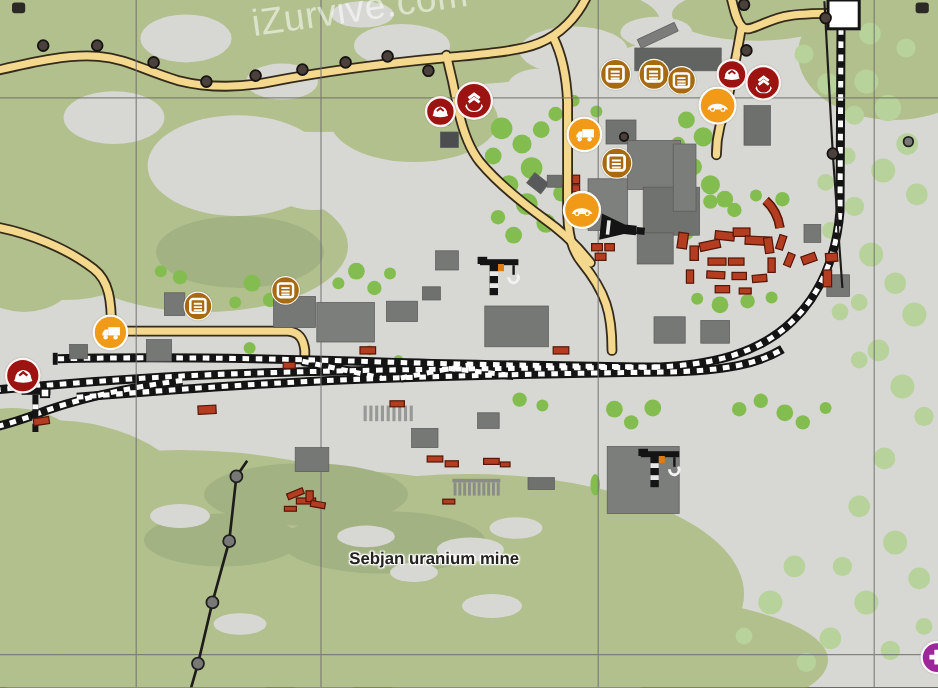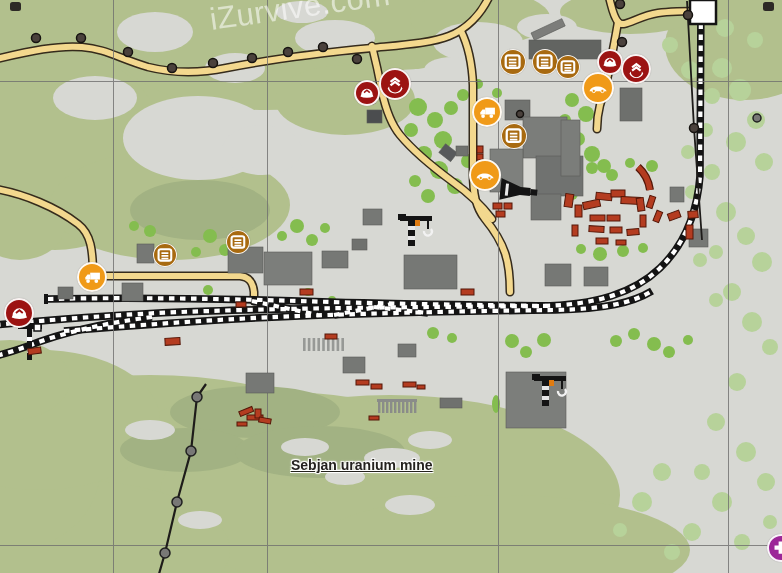--- a/index.html
+++ b/index.html
@@ -10,21 +10,20 @@
   #map-canvas svg.base{position:absolute;left:0;top:0;}
   .watermark{
     position:absolute;left:210px;top:2px;transform:rotate(-8deg);
     transform-origin:left center;font-size:31px;letter-spacing:.5px;
     color:rgba(255,255,255,.55);white-space:nowrap;pointer-events:none;
   }
   .place-label{
     position:absolute;left:291px;top:457px;font-size:14px;font-weight:bold;
     color:#24221e;white-space:nowrap;
     text-shadow:-1px -1px 1px #fff,1px -1px 1px #fff,-1px 1px 1px #fff,1px 1px 1px #fff,0 0 3px #fff;
-    text-decoration:underline;
   }
   .marker{
     position:absolute;border-radius:50%;box-sizing:border-box;
     border:2px solid rgba(255,255,255,.95);
     display:flex;align-items:center;justify-content:center;
     box-shadow:0 0 1px rgba(0,0,0,.35);
   }
   .marker svg{display:block;width:72%;height:72%;}
   .orange{background:#f09a18;color:#f09a18;}
   .brown{background:#a86a10;color:#a86a10;border-width:1.5px;}

